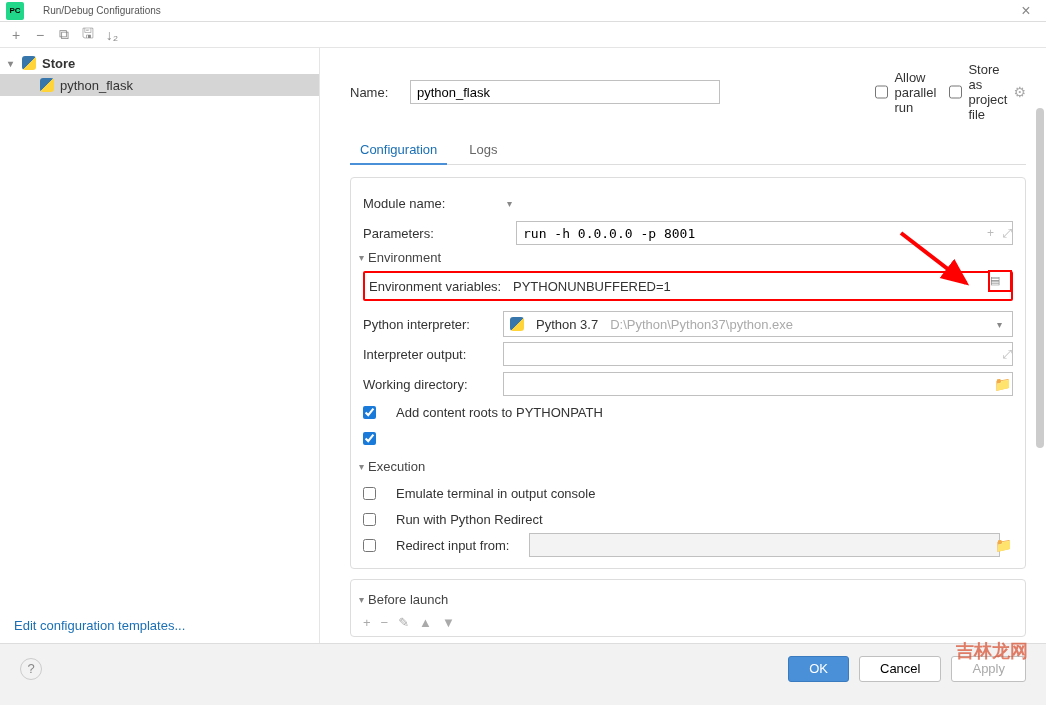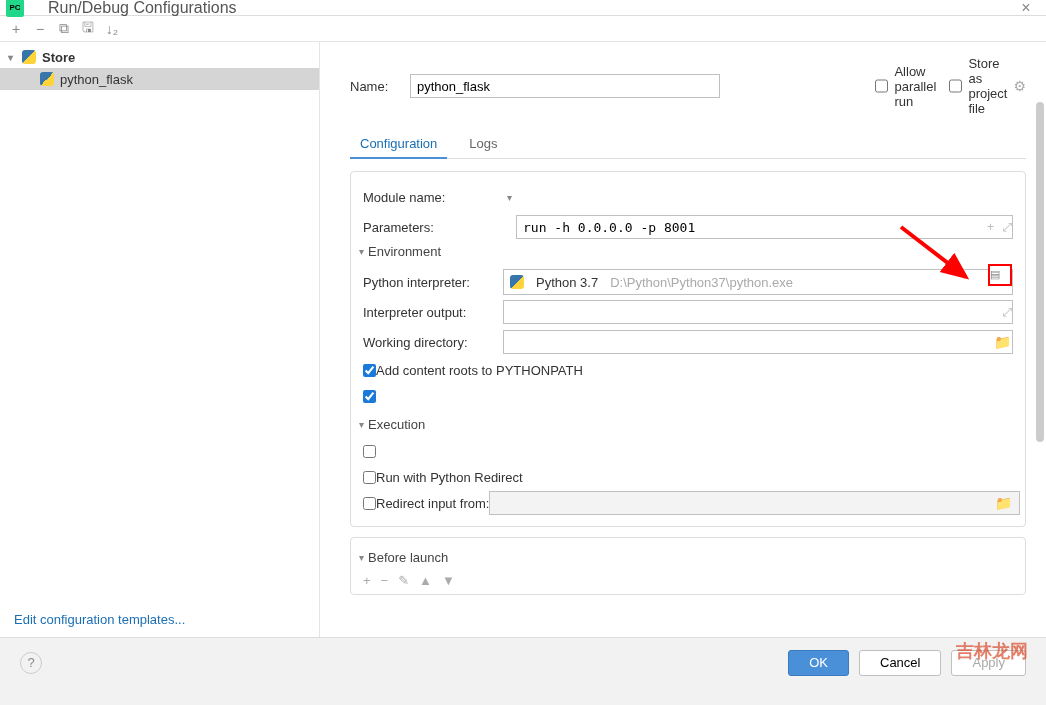--- a/index.html
+++ b/index.html
@@ -1,20 +1,20 @@
 <!DOCTYPE html>
 <html><head>
 <meta charset="utf-8">
 <style>
 * { box-sizing: border-box; margin: 0; padding: 0; font-family: "Segoe UI", Arial, sans-serif; }
 body { width: 1046px; height: 705px; background: #f2f2f2; font-size: 13px; color: #333; overflow: hidden; }
 
-.titlebar { height: 16px; display: flex; align-items: center; padding: 0 0 0 6px; border-bottom: 1px solid #ddd; background: #fff; }
+.titlebar { height: 22px; display: flex; align-items: center; padding: 0 0 0 6px; border-bottom: 1px solid #ddd; background: #fff; gap: 11px; }
 .titlebar .pc-logo { width: 18px; height: 18px; background: #21d789; border-radius: 2px; display:flex; align-items:center; justify-content:center; color:#000; font-size:8px; font-weight:bold; }
-.titlebar .title { margin-left: 24px; color: #555; font-size: 16px; }
+.titlebar .title { margin-left: 8px; color: #555; font-size: 10px; }
 .titlebar .close { margin-left:auto; width:40px; text-align:center; color:#888; font-size:16px; }
 
 .toolbar { height: 26px; background: #fff; border-bottom: 1px solid #e5e5e5; display:flex; align-items:center; padding: 0 8px; gap: 8px; }
 .toolbar .ticon { color:#888; font-size:14px; width:16px; text-align:center; }
 
 .main { display:flex; height: 595px; background:#fff; }
 
 .left-panel { width: 320px; border-right: 1px solid #e5e5e5; display:flex; flex-direction:column; }
 .tree { flex:1; padding: 4px 0; font-size:13px; }
 .tree-row { display:flex; align-items:center; height: 22px; padding-left: 8px; }
@@ -51,21 +51,21 @@
 
 .highlight-red { border:2px solid #ff0000 !important; }
 .list-btn { width:24px; height:22px; border:1px solid #c0c0c0; background:#fff; position:relative; }
 .list-btn.highlight-red { border:2px solid #ff0000; }
 .list-icon { color:#888; font-size:11px; }
 
 .interp-select { flex:1; height:26px; border:1px solid #c0c0c0; display:flex; align-items:center; padding:0 6px; gap:12px; background:#fff; }
 .interp-select .pyi { width:14px; height:14px; }
 .interp-select .greyed { color:#aaa; }
 
-.chkrow { display:flex; align-items:center; gap:0; height:26px; }
+.chkrow { display:flex; align-items:center; gap:20px; height:26px; }
 .chkrow input { accent-color:#1a7ad9; }
 
 .arrow-annot { position:absolute; top:180px; right:60px; pointer-events:none; }
 .arrow-line { stroke:#ff0000; stroke-width:4; fill:none; }
 
 .scrollbar { position:absolute; right:2px; top:60px; width:8px; height:520px; }
 .scroll-thumb { position:absolute; top:0; width:8px; height:340px; background:#ccc; border-radius:4px; }
 
 .footer { height:50px; border-top:1px solid #ddd; display:flex; align-items:center; padding:0 20px; background:#f2f2f2; }
 .help-icon { width:22px; height:22px; border:1px solid #ccc; border-radius:50%; text-align:center; line-height:20px; color:#888; }
@@ -149,20 +149,26 @@
           <span class="expand-icon" style="position:absolute; right:52px;">+</span>
           <span class="expand-icon" style="position:absolute; right:34px;">⤢</span>
         </div>
       </div>
 
       <div class="section-header">
         <span class="tri">▾</span>
         <span>Environment</span>
       </div>
 
+      <div class="frow highlight-red" style="padding:2px 4px; border-radius:2px;">
+        <div class="flabel">Environment variables:</div>
+        <div class="fval" style="gap:0">
+          <div style="flex:1; padding-left:4px;">PYTHONUNBUFFERED=1</div>
+        </div>
+      </div>
 
       <div style="position:absolute; right:34px; top:222px;">
         <div class="list-btn highlight-red">
           <span class="list-icon">▤</span>
         </div>
       </div>
 
       <div class="frow" style="margin-top:8px">
         <div class="flabel">Python interpreter:</div>
         <div class="fval">
@@ -198,20 +204,21 @@
       <div class="chkrow">
         <input type="checkbox" checked="" style="">
       </div>
 
       <div class="section-header" style="margin-top:8px">
         <span class="tri">▾</span>
         <span>Execution</span>
       </div>
       <div class="chkrow">
         <input type="checkbox" style="">
+          <span>Emulate terminal in output console</span>
       </div>
       <div class="chkrow">
         <input type="checkbox" style="">
           <span>Run with Python Redirect</span>
       </div>
       <div class="chkrow">
         <input type="checkbox" style="">
           <span>Redirect input from:</span>
         <input type="text" style="flex: 1 1 0%; background: rgb(243, 243, 243);" disabled="">
         <span class="folder-icon" style="margin-left:-24px">📁</span>

